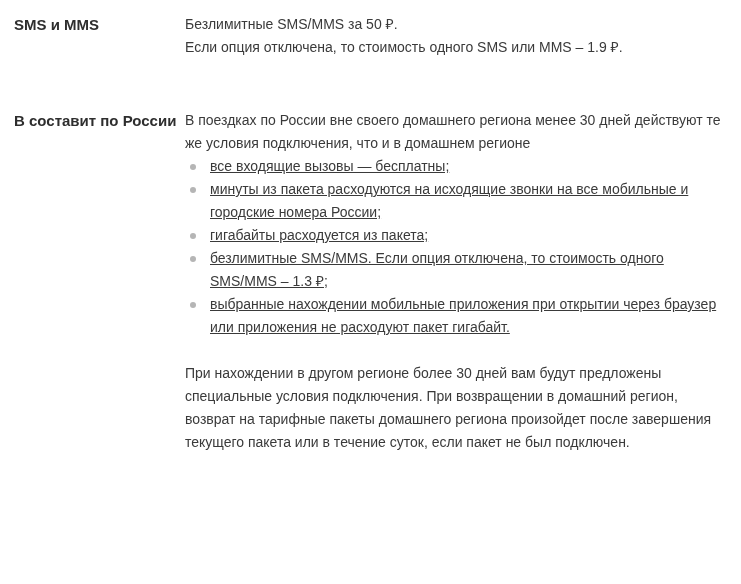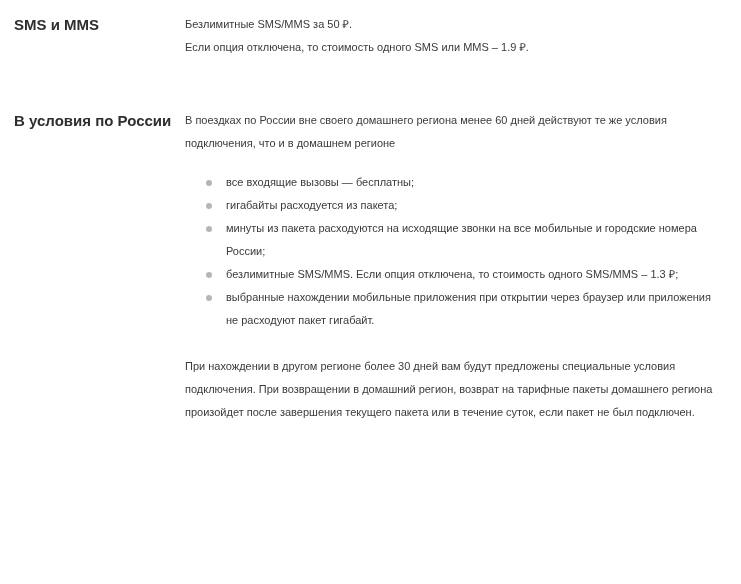--- a/index.html
+++ b/index.html
@@ -31,35 +31,36 @@
     flex: 0 0 171px;
     font-size: 15px;
     font-weight: 700;
     color: #2e2e2e;
     line-height: 21px;
     padding-top: 1px;
   }
   .content-col {
     width: 545px;
     flex: 0 0 545px;
-    font-size: 11px;
+    font-size: 14px;
     line-height: 23px;
     color: #3a3a3a;
   }
   .content-col p {
     margin: 0;
     white-space: pre-line;
   }
   .content-col p + p {
     margin-top: 23px;
   }
   ul.bullet-list {
     list-style: none;
-    margin: 16px;
+    margin: 0;
     padding: 0;
+    text-decoration: underline;
   }
   ul.bullet-list li {
     position: relative;
     padding-left: 25px;
   }
   .bullet {
     position: absolute;
     left: 5px;
     top: 9px;
     width: 6px;
@@ -78,35 +79,35 @@
 
   <div class="section">
     <div class="label-col">SMS и MMS</div>
     <div class="content-col">
       <p>Безлимитные SMS/MMS за 50 ₽.
 Если опция отключена, то стоимость одного SMS или MMS – 1.9 ₽.</p>
     </div>
   </div>
 
   <div class="section">
-    <div class="label-col">В условия по России</div>
+    <div class="label-col">В составит по России</div>
     <div class="content-col">
-      <p>В поездках по России вне своего домашнего региона менее 60 дней действуют те же условия подключения, что и в домашнем регионе</p>
+      <p>В поездках по России вне своего домашнего региона менее 30 дней действуют те же условия подключения, что и в домашнем регионе</p>
       <ul class="bullet-list">
         <li>
           <span class="bullet"></span>
           <span>все входящие вызовы — бесплатны;</span>
         </li>
         <li>
           <span class="bullet"></span>
-          <span>гигабайты расходуется из пакета;</span>
+          <span>минуты из пакета расходуются на исходящие звонки на все мобильные и городские номера России;</span>
         </li>
         <li>
           <span class="bullet"></span>
-          <span>минуты из пакета расходуются на исходящие звонки на все мобильные и городские номера России;</span>
+          <span>гигабайты расходуется из пакета;</span>
         </li>
         <li>
           <span class="bullet"></span>
           <span>безлимитные SMS/MMS. Если опция отключена, то стоимость одного SMS/MMS – 1.3 ₽;</span>
         </li>
         <li>
           <span class="bullet"></span>
           <span>выбранные нахождении мобильные приложения при открытии через браузер или приложения не расходуют пакет гигабайт.</span>
         </li>
       </ul>

